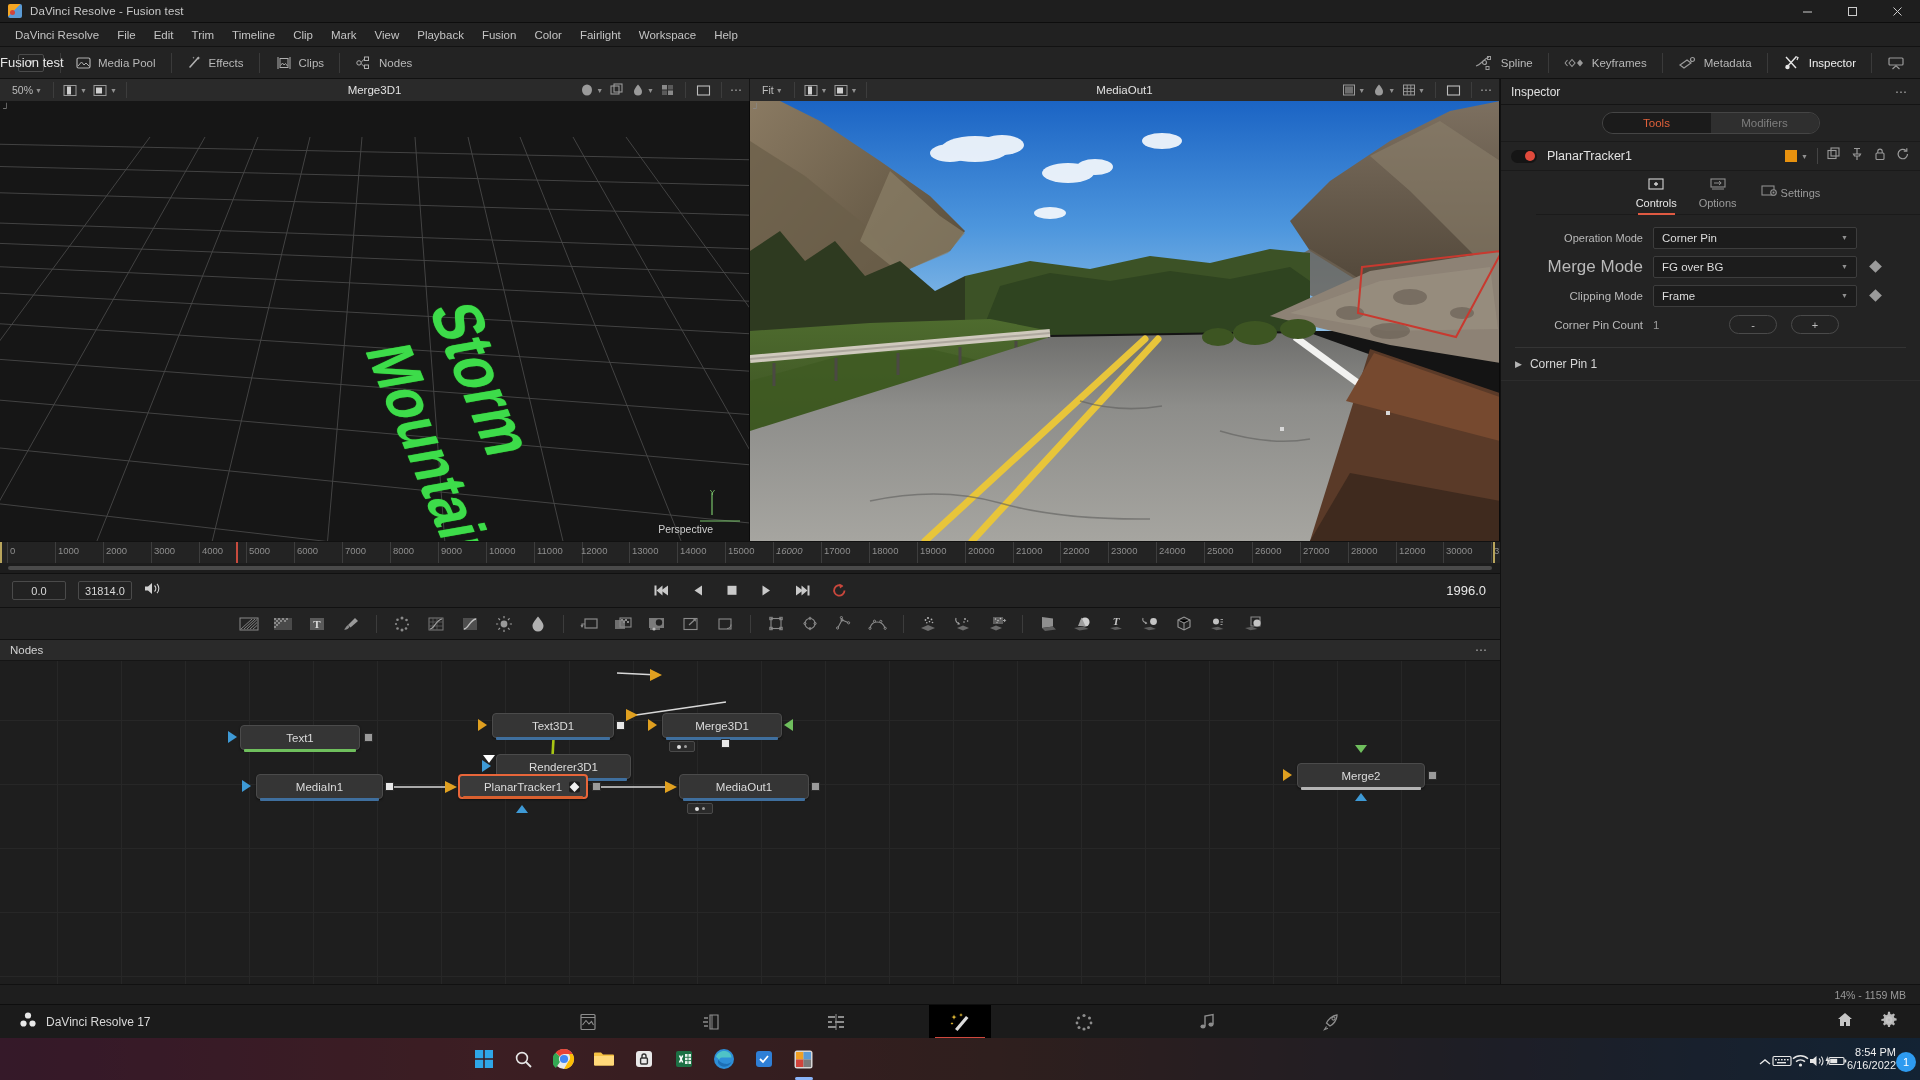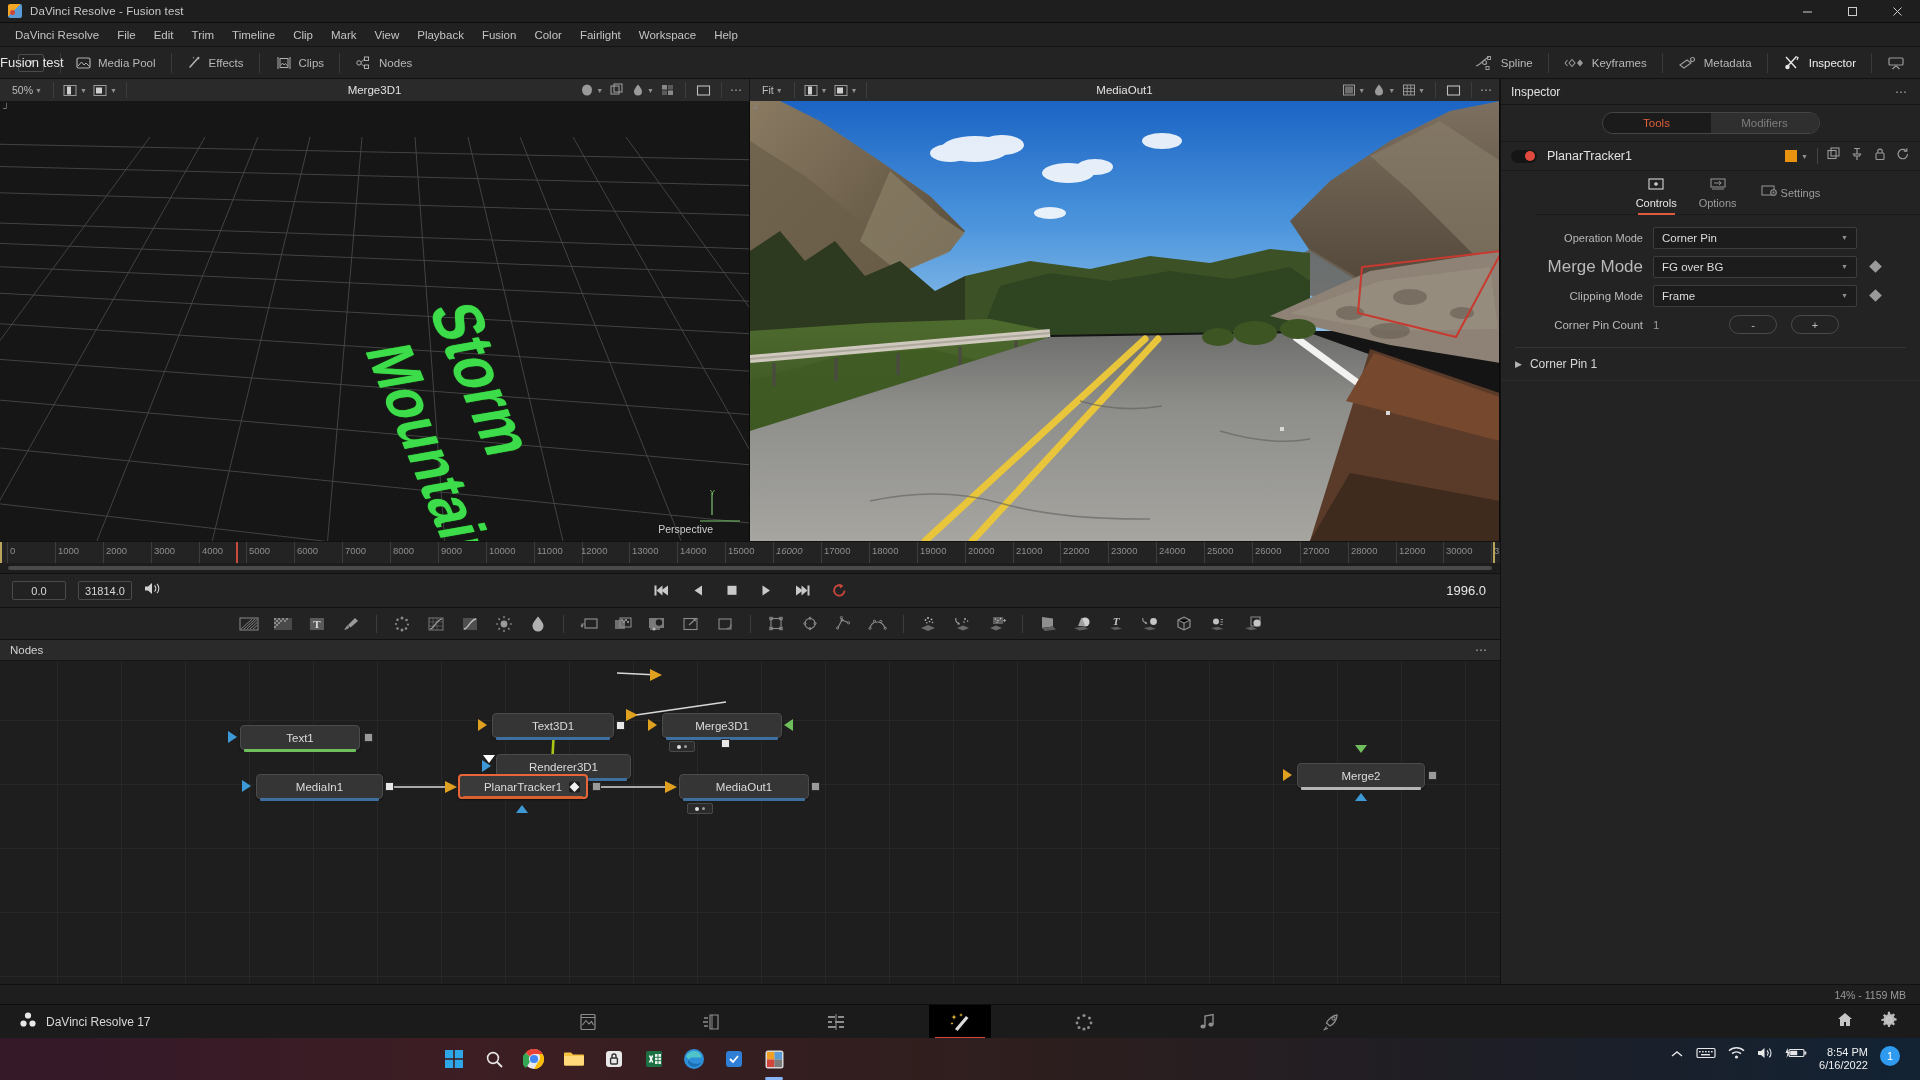--- a/index.html
+++ b/index.html
@@ -238,21 +238,21 @@
     background: linear-gradient(90deg,#6b1f38 0%,#7a2a2a 25%,#5d2d1f 52%,#3a2a2e 75%,#1f3550 100%);
     display:flex; align-items:center;
   }
   .taskbar::before{ content:""; position:absolute; inset:0; background:rgba(10,20,30,.55);}
   .tb-apps { position:relative; display:flex; align-items:center; gap: 14px; margin:0 auto; }
   .tb-app { width:26px; height:26px; display:flex; align-items:center; justify-content:center; position:relative;}
   .tb-app.running::after{
     content:""; position:absolute; bottom:-8px; left:50%; transform:translateX(-50%);
     width:18px; height:3px; border-radius:2px; background:#8ab4f8;
   }
-  .tray { position:relative; margin-left:auto; display:flex; align-items:flex-start; gap:12px; padding-right:20px; color:#e6e6e6;}
+  .tray { position:relative; margin-left:auto; display:flex; align-items:flex-end; padding-right:4px; color:#e6e6e6;}
   .tray-clock { font-size:11px; line-height:13px; text-align:right; color:#f0f0f0;}
   .badge-round {
     width:20px;height:20px;border-radius:50%; background:#2e9bf0; color:#fff;
     font-size:11px; display:flex;align-items:center;justify-content:center;
   }
 </style>
 </head>
 <body>
 
 <div class="app">

